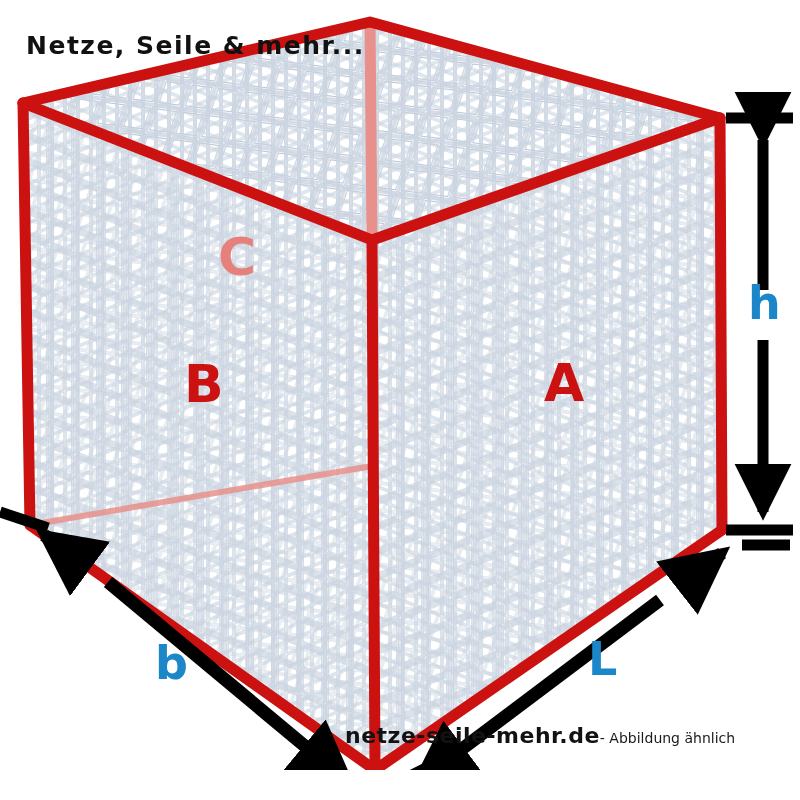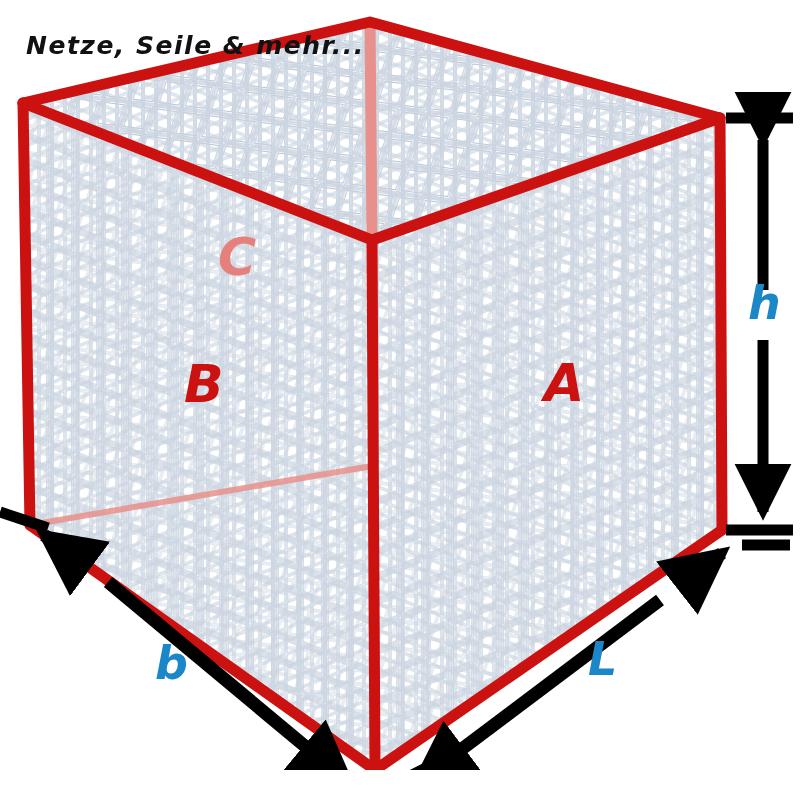--- a/index.html
+++ b/index.html
@@ -7,21 +7,20 @@
     padding: 0;
     background: #ffffff;
   }
   #stage {
     position: relative;
     width: 800px;
     height: 770px;
     background: #ffffff;
     overflow: hidden;
     font-family: "DejaVu Sans", sans-serif;
-    font-style: italic;
   }
   #diagram {
     position: absolute;
     top: 0;
     left: 0;
     width: 800px;
     height: 800px;
   }
   .txt {
     position: absolute;
@@ -184,20 +183,23 @@
     <g>
       <line x1="0" y1="512" x2="48" y2="528" stroke="#000000" stroke-width="11"></line>
       <line x1="322" y1="766" x2="356" y2="783" stroke="#000000" stroke-width="11"></line>
       <line x1="78" y1="560" x2="44" y2="535" stroke="#000000" stroke-width="13" marker-end="url(#arrowhead)"></line>
       <line x1="108" y1="582" x2="348" y2="782" stroke="#000000" stroke-width="13" marker-end="url(#arrowhead)"></line>
     </g>
   </svg>
 
   <div class="txt" id="headline">Netze, Seile &amp; mehr...</div>
 
+  <div class="txt" id="watermark">
+    <span>netze-seile-mehr.de</span><span id="watermark-suffix">- Abbildung ähnlich</span>
+  </div>
 
   <div class="txt dim" id="dim-h">h</div>
   <div class="txt dim" id="dim-L">L</div>
   <div class="txt dim" id="dim-b">b</div>
 
   <div class="txt face" id="face-A">A</div>
   <div class="txt face" id="face-B">B</div>
   <div class="txt face" id="face-C">C</div>
 
 </div>

